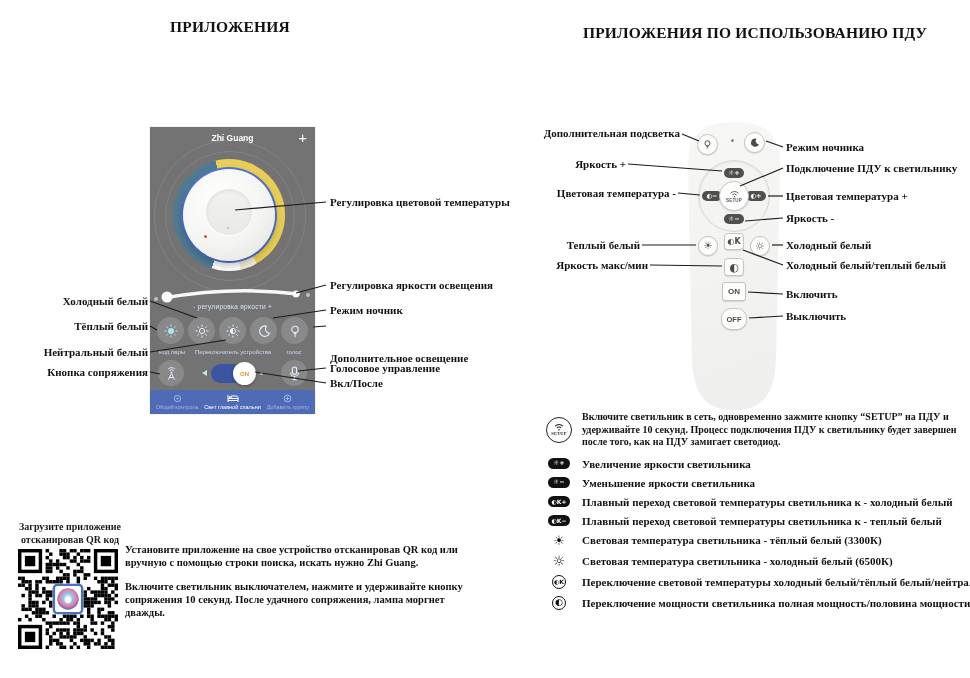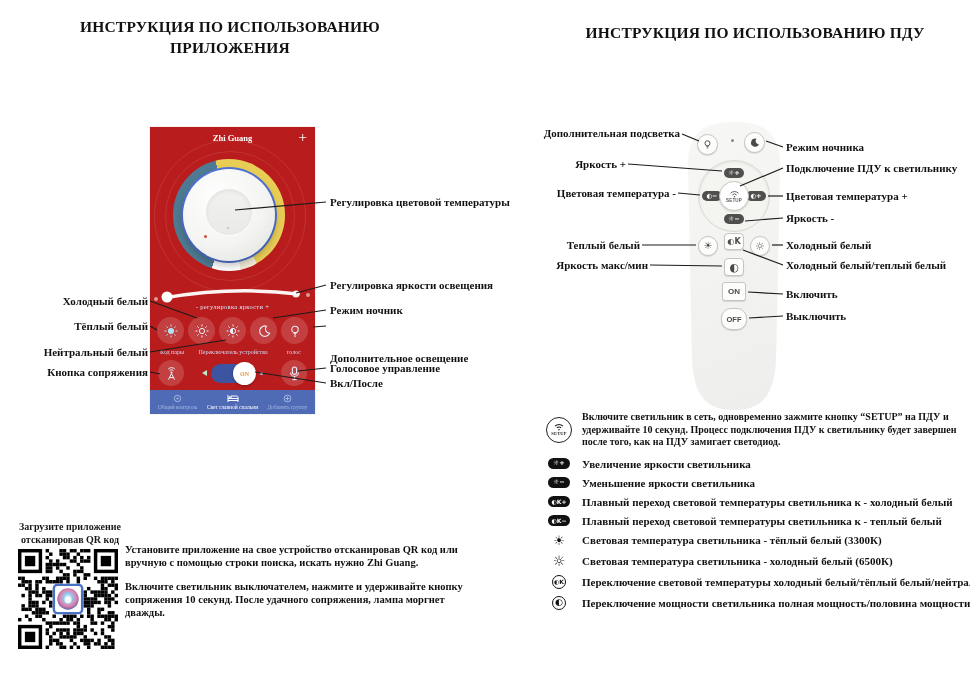--- a/index.html
+++ b/index.html
@@ -17,21 +17,21 @@
     position:absolute;font-weight:bold;font-size:11px;line-height:12px;
     white-space:nowrap;color:#111;
   }
   .callout.r{text-align:right;}
   
   #leader-lines{position:absolute;left:0;top:0;pointer-events:none;z-index:30;}
   #leader-lines line{stroke:#1c1c1c;stroke-width:1.2;}
   
   .app{
     position:absolute;left:150px;top:127px;width:165px;height:287px;
-    background:#b91c1c;font-family:Liberation Serif, serif;
+    background:#737373;font-family:Liberation Sans, sans-serif;
     box-shadow:0 0 0 1px rgba(0,0,0,.05);z-index:10;
   }
   .app-header{position:absolute;left:0;top:0;right:0;height:24px;}
   .app-title{position:absolute;left:0;right:0;top:6px;text-align:center;
     color:#fff;font-size:8.5px;font-weight:bold;}
   .app-plus{position:absolute;right:8px;top:2px;color:#fff;font-size:15px;font-weight:300;}
   .faint-circle{position:absolute;border-radius:50%;border:1px solid rgba(255,255,255,.10);}
   .dial-ring{
     position:absolute;left:23px;top:32px;width:112px;height:112px;border-radius:50%;
     background:conic-gradient(from 0deg,#e9ce55 0deg 150deg,#f2ecd6 150deg 168deg,
@@ -154,25 +154,24 @@
   .bl-text{
     position:absolute;left:125px;top:543px;width:360px;
     font-size:10.5px;font-weight:bold;line-height:13px;color:#111;
   }
   .bl-text p{margin:0 0 11px 0;}
 </style>
 </head>
 <body>
 
 <div class="doc-title" style="left:40px;top:16px;width:380px;">
-  <div>ИНСТРУКЦИЯ ПО ИСПОЛЬЗОВАНИЮ</div>
   <div>ПРИЛОЖЕНИЯ</div>
 </div>
 <div class="doc-title" style="left:555px;top:22px;width:400px;">
-  <div>ИНСТРУКЦИЯ ПО ИСПОЛЬЗОВАНИЮ ПДУ</div>
+  <div>ПРИЛОЖЕНИЯ ПО ИСПОЛЬЗОВАНИЮ ПДУ</div>
 </div>
 
 <div class="app">
   <div class="app-header">
     <div class="app-title">Zhi Guang</div>
     <div class="app-plus">+</div>
   </div>
 
   <div class="faint-circle" style="left:4px;top:13px;width:150px;height:150px;"></div>
   <div class="faint-circle" style="left:15px;top:24px;width:128px;height:128px;"></div>

